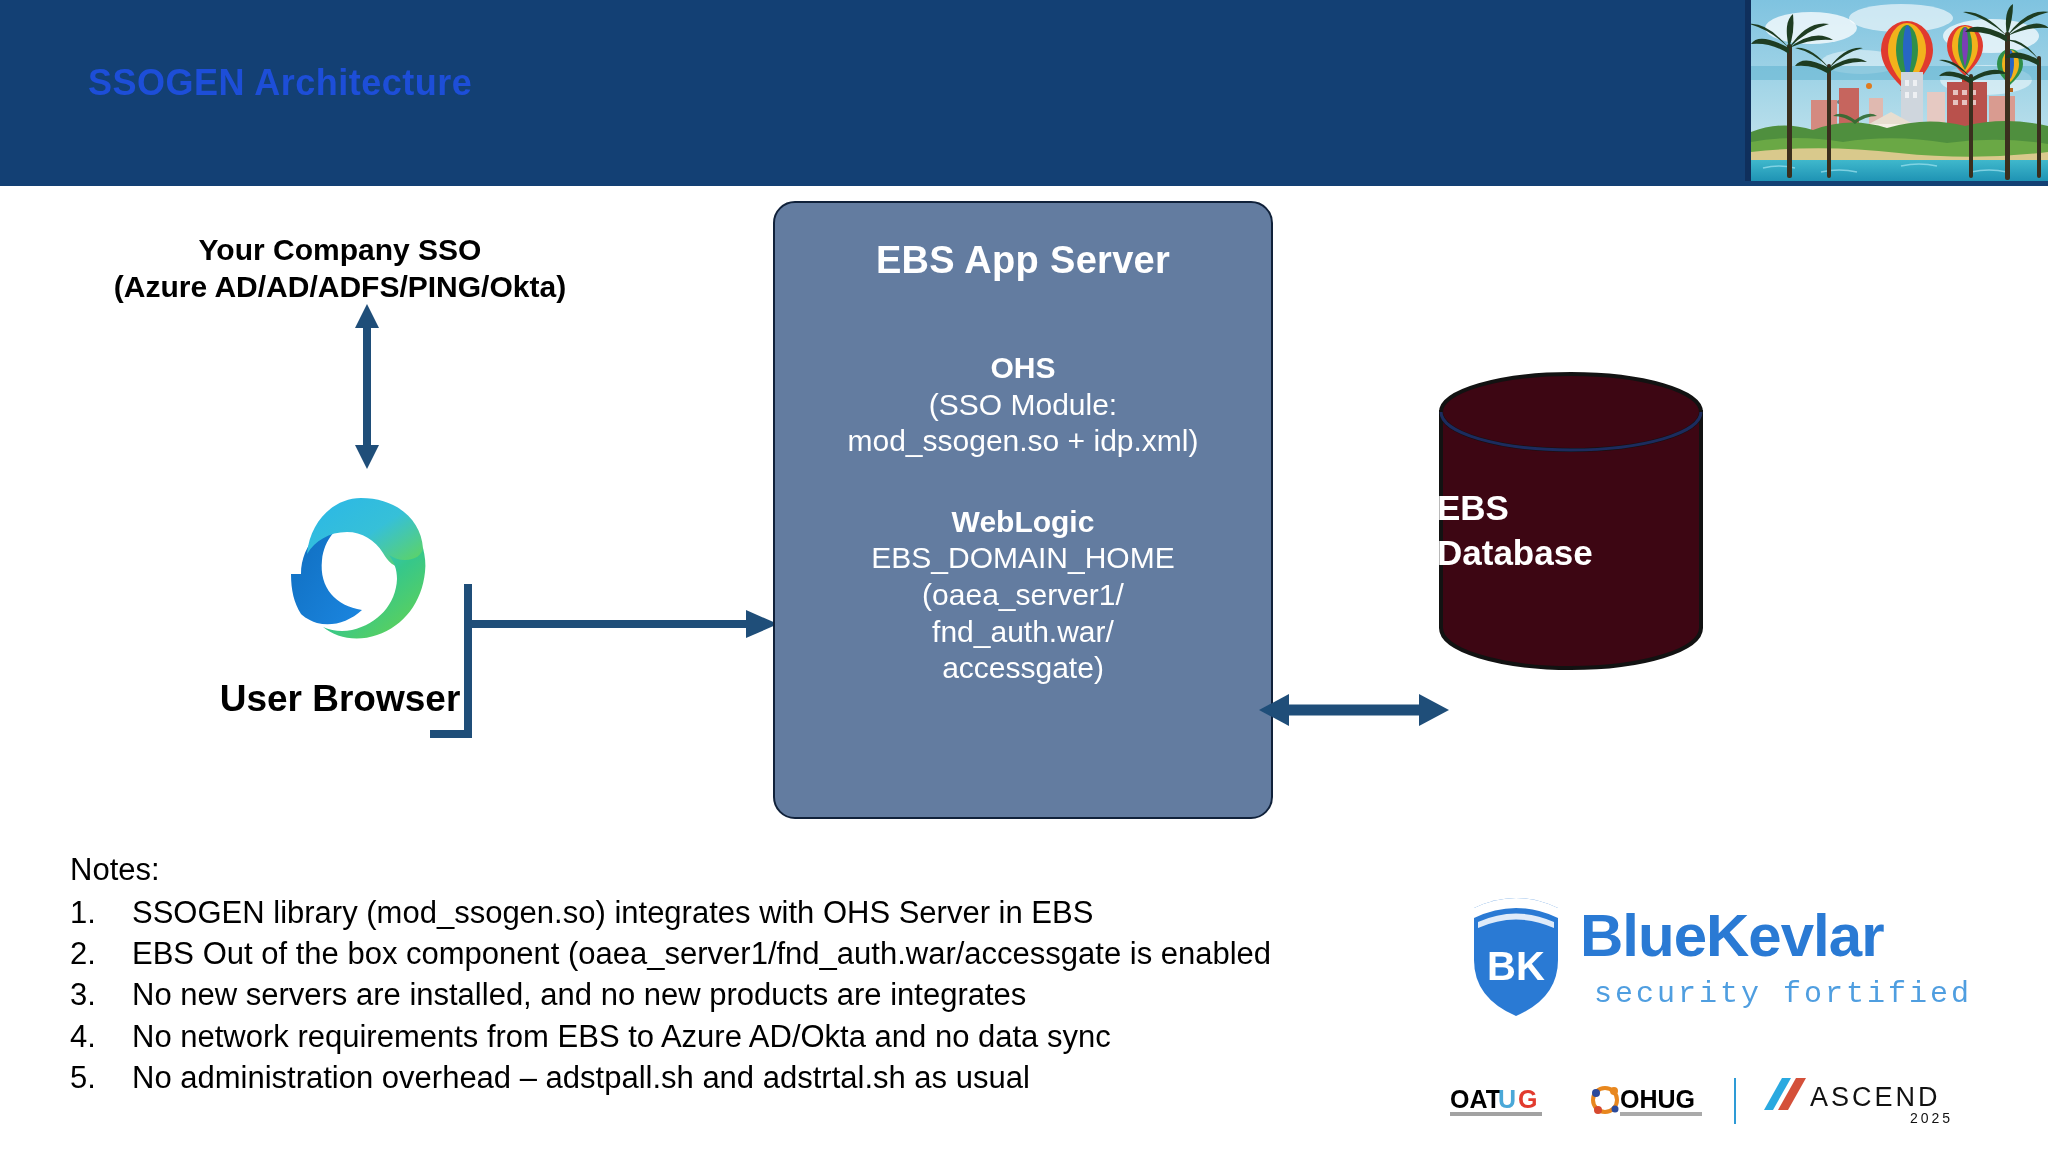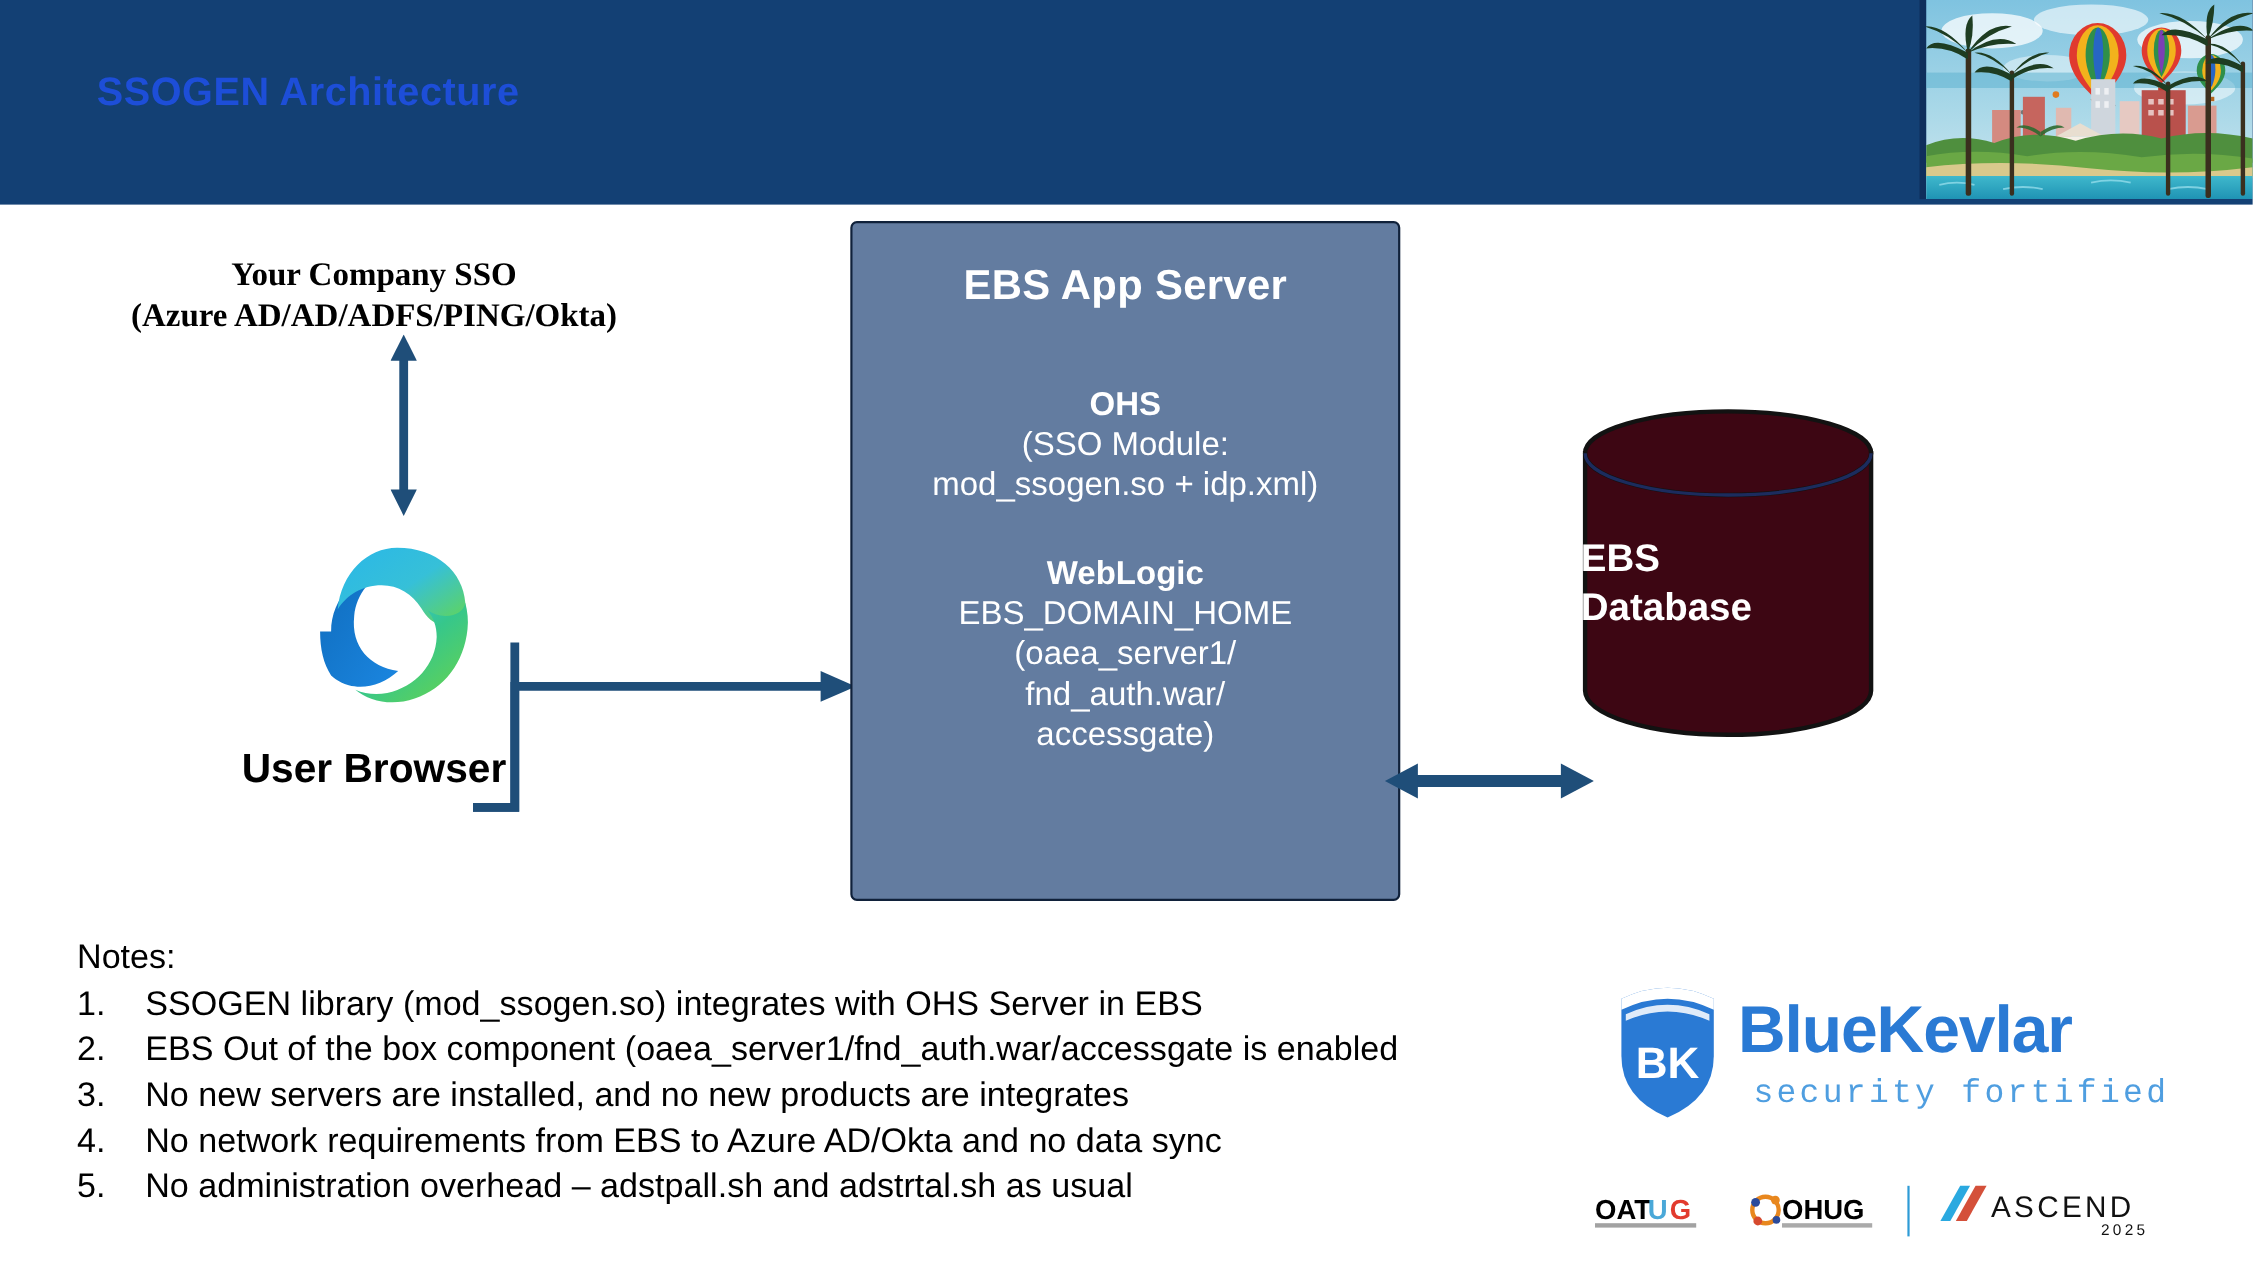--- a/index.html
+++ b/index.html
@@ -27,36 +27,36 @@
     overflow:hidden; border-left:6px solid #0f2f5c;
   }
 
   
   #diagram { position:absolute; left:0; top:186px; width:2048px; height:680px; }
 
   .dlabel {
     position:absolute; text-align:center; color:#000;
     font-weight:bold; line-height:1.22;
   }
-  #sso-label { left:70px; top:46px; width:540px; font-size:30px;font-family:Liberation Serif, serif; }
+  #sso-label { left:70px; top:46px; width:540px; font-size:30px; }
   #browser-label { left:190px; top:490px; width:300px; font-size:37px; }
 
   
   #sso-arrow { position:absolute; left:355px; top:118px; width:24px; height:165px; }
 
   
   #edge-logo { position:absolute; left:277px; top:292px; width:170px; height:170px; }
 
   
   #browser-connector { position:absolute; left:430px; top:398px; width:350px; height:200px; }
 
   
   #ebs-app-server {
     position:absolute; left:773px; top:15px; width:500px; height:618px;
-    background:#637ca0; border:2.5px solid #10213a; border-radius:6px;
+    background:#637ca0; border:2.5px solid #10213a; border-radius:22px;
     color:#ffffff; text-align:center;
   }
   #ebs-app-title { margin-top:36px; font-size:38px; font-weight:bold; letter-spacing:0.3px; }
   .svc-block { margin-top:20px; font-size:30px; line-height:1.22; }
   .svc-name { font-weight:bold; }
   #ohs-block { margin-top:68px; }
   #wl-block { margin-top:44px; }
 
   
   #db-arrow { position:absolute; left:1259px; top:496px; width:190px; height:56px; }

